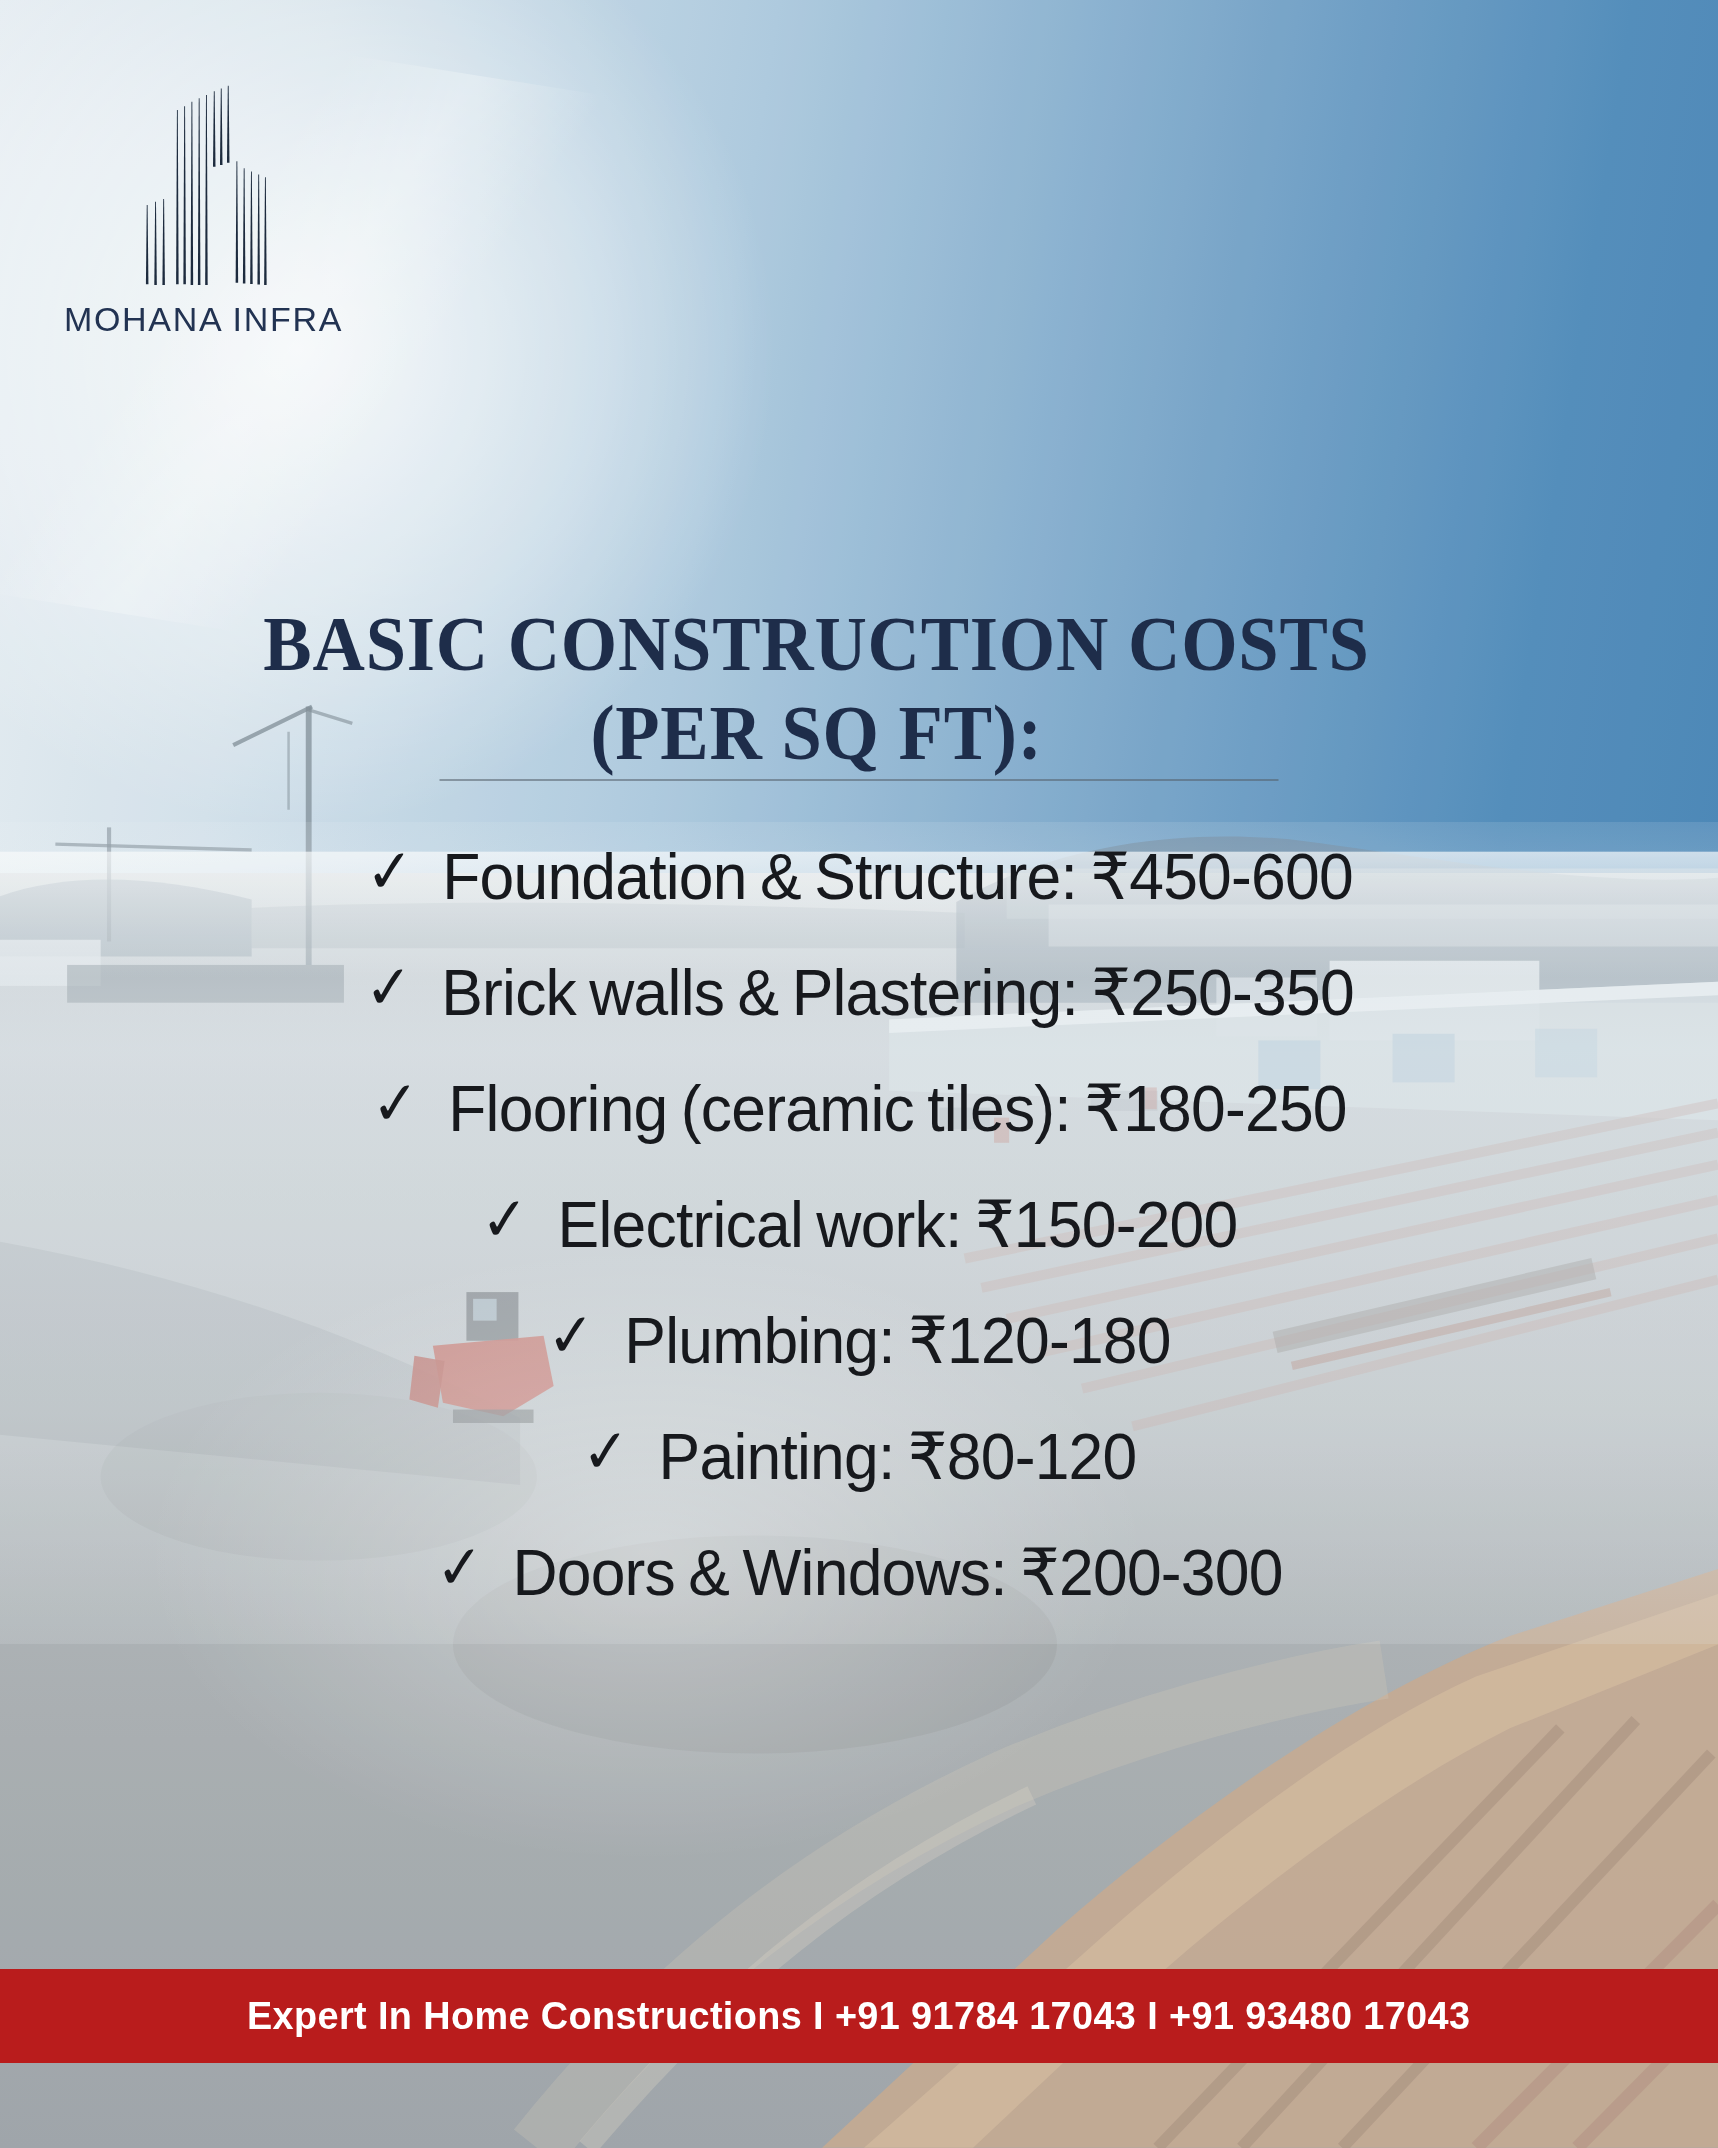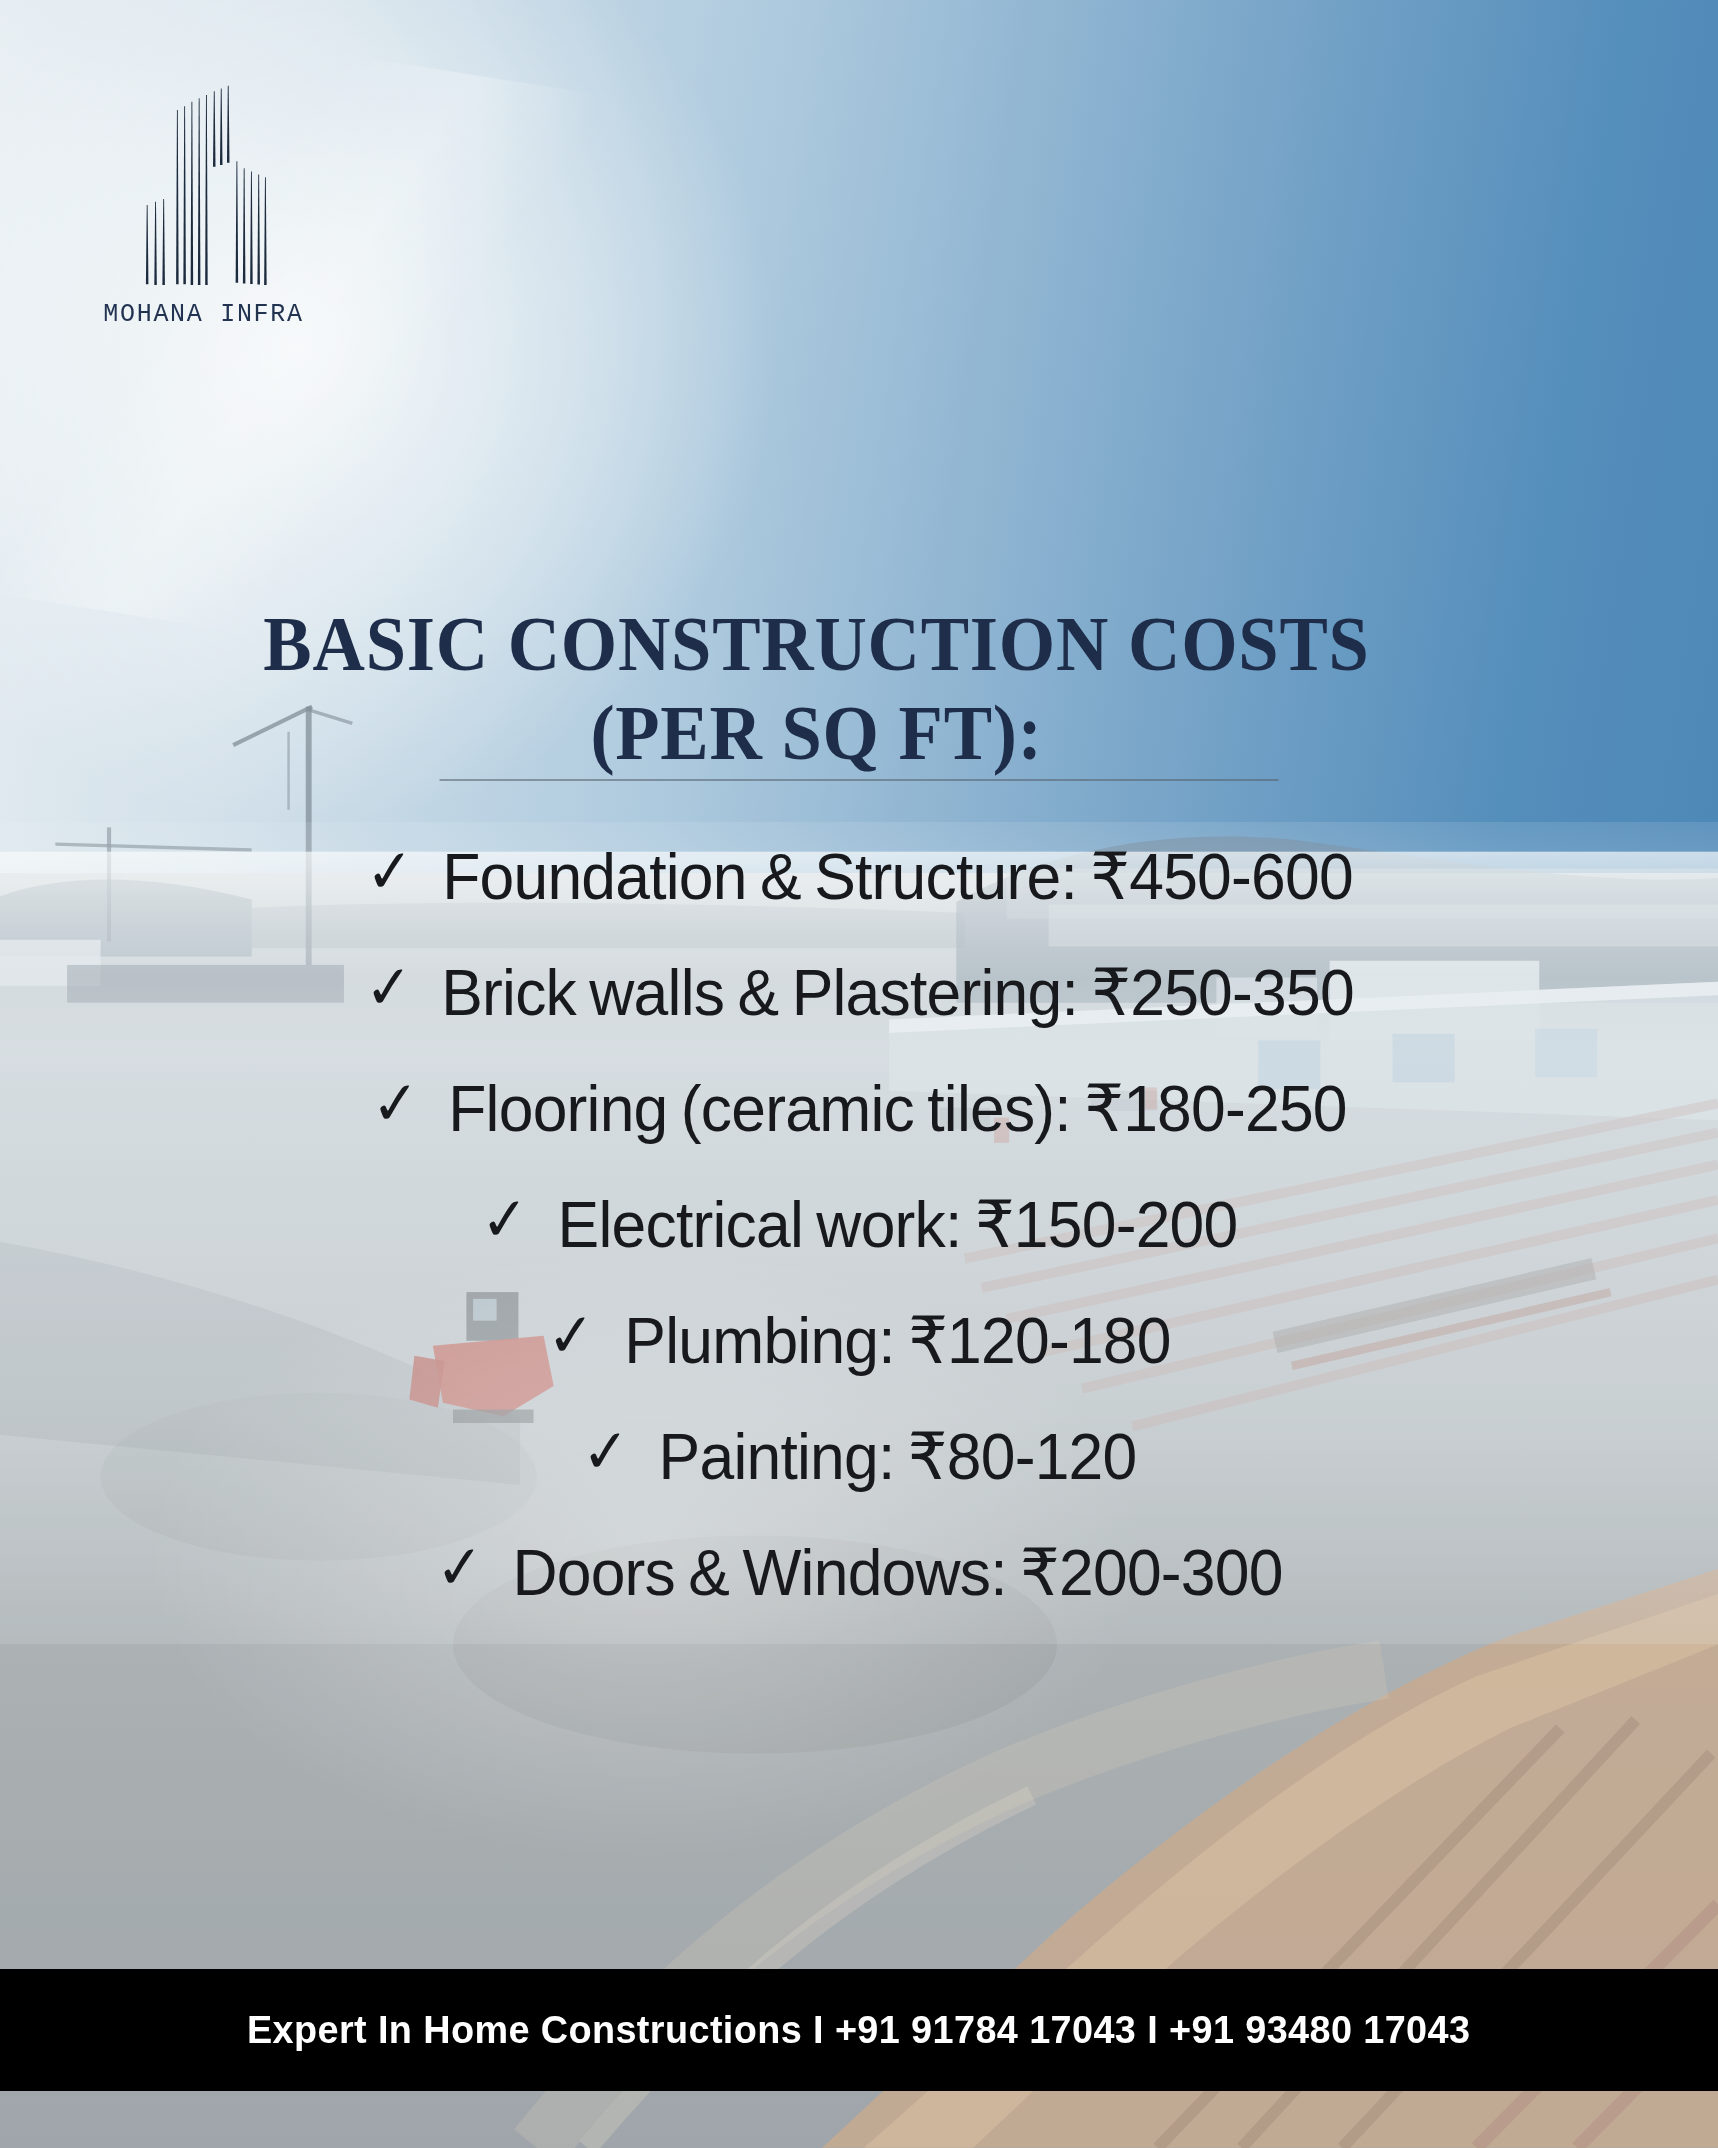--- a/index.html
+++ b/index.html
@@ -19,21 +19,21 @@
   .veil-mid{position:absolute;left:0;top:822px;width:1718px;height:822px;z-index:2;
     background:linear-gradient(to bottom,rgba(237,243,247,0.12) 0%,rgba(235,241,245,0.52) 28%,rgba(232,237,241,0.44) 72%,rgba(230,235,239,0.16) 100%);}
   .veil-glow{position:absolute;left:101px;top:1217px;width:1091px;height:671px;z-index:2;border-radius:50%;
     background:radial-gradient(ellipse,rgba(255,255,255,0.34) 0%,rgba(255,255,255,0) 65%);}
   .veil-all{position:absolute;inset:0;z-index:2;background:rgba(226,233,238,0.10);}
 
   
   .logo{position:absolute;left:0;top:0;z-index:5;}
   .logo-lines{position:absolute;left:134px;top:76px;}
   .brand-name{position:absolute;left:50px;top:300px;width:307px;text-align:center;
-    font-family:Liberation Mono, monospace;font-size:25px;font-weight:400;
+    font-family:Liberation Sans, sans-serif;font-size:34px;font-weight:400;
     letter-spacing:1.7px;color:#223352;white-space:nowrap;}
 
   
   .title{position:absolute;left:0;top:547px;width:1633px;text-align:center;z-index:5;
     font-family:"Liberation Serif","DejaVu Serif",serif;font-weight:700;color:#1e2d4a;
     font-size:78px;line-height:89px;letter-spacing:0.8px;}
   .title .tline{display:block;transform:scaleX(0.93);transform-origin:center;}
 
   
   .divider{position:absolute;left:50%;top:779px;width:839px;height:1.7px;z-index:5;
@@ -41,22 +41,22 @@
 
   
   .cost-list{position:absolute;left:0;top:818px;width:1718px;z-index:5;list-style:none;margin:0;padding:0;}
   .cost-list li{height:116px;display:flex;align-items:center;justify-content:center;
     transform:scaleX(0.96);transform-origin:center;}
   .chk{font-family:"DejaVu Sans",sans-serif;font-size:60px;color:#17191d;
     margin-right:30px;transform:translateY(-5px) rotate(-3deg);}
   .itxt{font-size:65px;font-weight:400;color:#17191d;letter-spacing:-0.8px;word-spacing:-3.4px;white-space:nowrap;}
 
   
-  .footer-bar{position:absolute;left:0;top:1969px;width:1718px;height:122px;z-index:6;
-    background:#000000;display:flex;align-items:center;justify-content:center;}
+  .footer-bar{position:absolute;left:0;top:1969px;width:1718px;height:94px;z-index:6;
+    background:#b91c1c;display:flex;align-items:center;justify-content:center;}
   .footer-text{color:#ffffff;font-size:39px;font-weight:700;letter-spacing:0.4px;
     transform:scaleX(0.97);transform-origin:center;white-space:nowrap;}
 </style>
 </head>
 <body>
 
 <div class="canvas">
 
   <div class="bg-sky"></div>
   <div class="sky-glow"></div>

